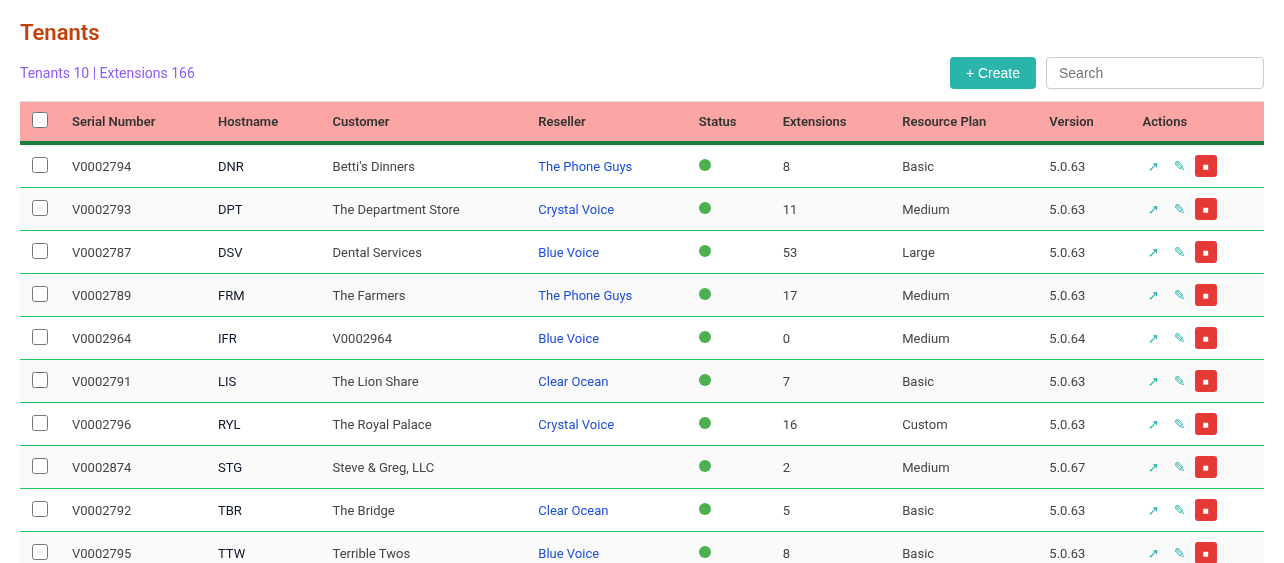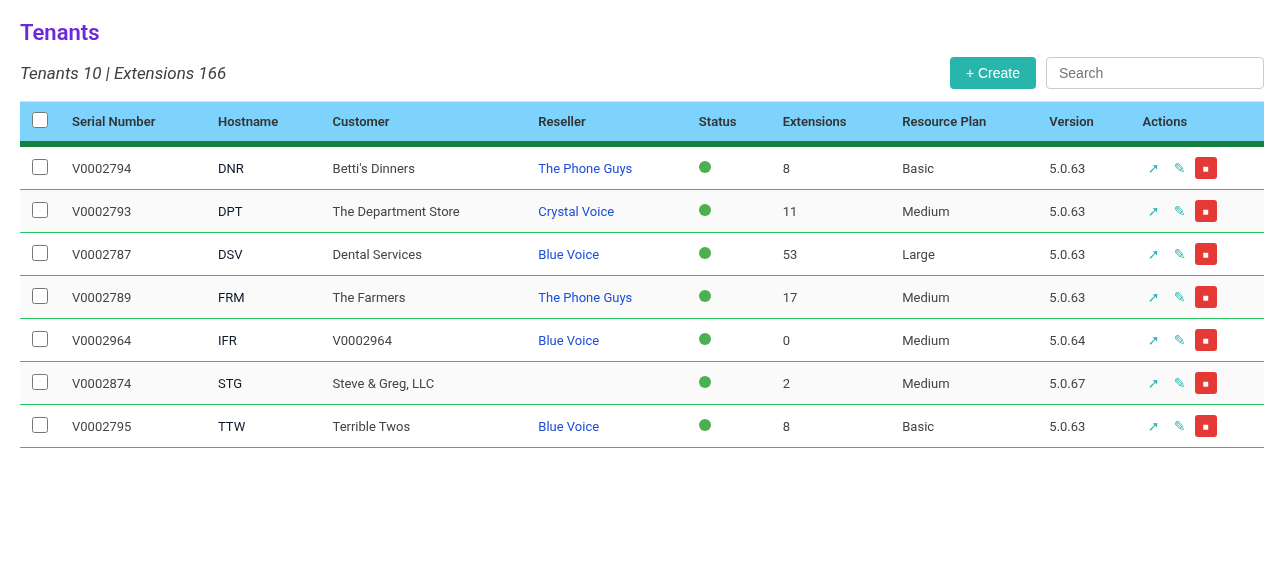--- a/index.html
+++ b/index.html
@@ -4,35 +4,34 @@
   <style>
     * { box-sizing: border-box; margin: 0; padding: 0; }
     body {
       font-family: -apple-system, BlinkMacSystemFont, 'Segoe UI', Roboto, sans-serif;
       font-size: 14px;
       background: #fff;
       color: #333;
       padding: 20px;
     }
     h1 {
-      color: #6d28d9;
+      color: #c2410c;
       font-size: 22px;
       font-weight: 600;
       margin-bottom: 12px;
     }
     .top-bar {
       display: flex;
       align-items: center;
       justify-content: space-between;
       margin-bottom: 12px;
     }
     .summary {
-      font-size: 17px;
-      color: #404040;
-      font-style: italic;
+      font-size: 14px;
+      color: #8b5cf6;
     }
     .top-right {
       display: flex;
       align-items: center;
       gap: 10px;
     }
     .create-btn {
       background: #2ab5ac;
       color: #fff;
       border: none;
@@ -48,23 +47,23 @@
       padding: 7px 12px;
       font-size: 14px;
       width: 218px;
       outline: none;
     }
     table {
       width: 100%;
       border-collapse: collapse;
     }
     thead tr {
-      background: #7dd3fc;
+      background: #fca5a5;
       border-top: 1px solid #ddd;
-      border-bottom: 6px solid #15803d;
+      border-bottom: 4px solid #15803d;
     }
     thead th {
       padding: 10px 12px;
       text-align: left;
       font-weight: 600;
       font-size: 13px;
       color: #333;
       white-space: nowrap;
     }
     tbody tr {
@@ -252,38 +251,92 @@
         <td>
           <div class="actions-cell">
             <span class="action-icon">➚</span>
             <span class="action-icon">✎</span>
             <span class="action-icon-red">■</span>
           </div>
         </td>
       </tr>
       <tr>
         <td class="checkbox-col"><input type="checkbox" style=""></td>
+        <td>V0002791</td>
+        <td><a class="link-blue" href="#">LIS</a></td>
+        <td>The Lion Share</td>
+        <td><a class="link-teal" href="#">Clear Ocean</a></td>
+        <td><span class="status-dot"></span></td>
+        <td>7</td>
+        <td>Basic</td>
+        <td>5.0.63</td>
+        <td>
+          <div class="actions-cell">
+            <span class="action-icon">➚</span>
+            <span class="action-icon">✎</span>
+            <span class="action-icon-red">■</span>
+          </div>
+        </td>
+      </tr>
+      <tr>
+        <td class="checkbox-col"><input type="checkbox" style=""></td>
+        <td>V0002796</td>
+        <td><a class="link-blue" href="#">RYL</a></td>
+        <td>The Royal Palace</td>
+        <td><a class="link-teal" href="#">Crystal Voice</a></td>
+        <td><span class="status-dot"></span></td>
+        <td>16</td>
+        <td>Custom</td>
+        <td>5.0.63</td>
+        <td>
+          <div class="actions-cell">
+            <span class="action-icon">➚</span>
+            <span class="action-icon">✎</span>
+            <span class="action-icon-red">■</span>
+          </div>
+        </td>
+      </tr>
+      <tr>
+        <td class="checkbox-col"><input type="checkbox" style=""></td>
         <td>V0002874</td>
         <td><a class="link-blue" href="#">STG</a></td>
         <td>Steve &amp; Greg, LLC</td>
         <td></td>
         <td><span class="status-dot"></span></td>
         <td>2</td>
         <td>Medium</td>
         <td>5.0.67</td>
         <td>
           <div class="actions-cell">
             <span class="action-icon">➚</span>
             <span class="action-icon">✎</span>
             <span class="action-icon-red">■</span>
           </div>
         </td>
       </tr>
       <tr>
         <td class="checkbox-col"><input type="checkbox" style=""></td>
+        <td>V0002792</td>
+        <td><a class="link-blue" href="#">TBR</a></td>
+        <td>The Bridge</td>
+        <td><a class="link-teal" href="#">Clear Ocean</a></td>
+        <td><span class="status-dot"></span></td>
+        <td>5</td>
+        <td>Basic</td>
+        <td>5.0.63</td>
+        <td>
+          <div class="actions-cell">
+            <span class="action-icon">➚</span>
+            <span class="action-icon">✎</span>
+            <span class="action-icon-red">■</span>
+          </div>
+        </td>
+      </tr>
+      <tr>
+        <td class="checkbox-col"><input type="checkbox" style=""></td>
         <td>V0002795</td>
         <td><a class="link-blue" href="#">TTW</a></td>
         <td>Terrible Twos</td>
         <td><a class="link-teal" href="#">Blue Voice</a></td>
         <td><span class="status-dot"></span></td>
         <td>8</td>
         <td>Basic</td>
         <td>5.0.63</td>
         <td>
           <div class="actions-cell">

